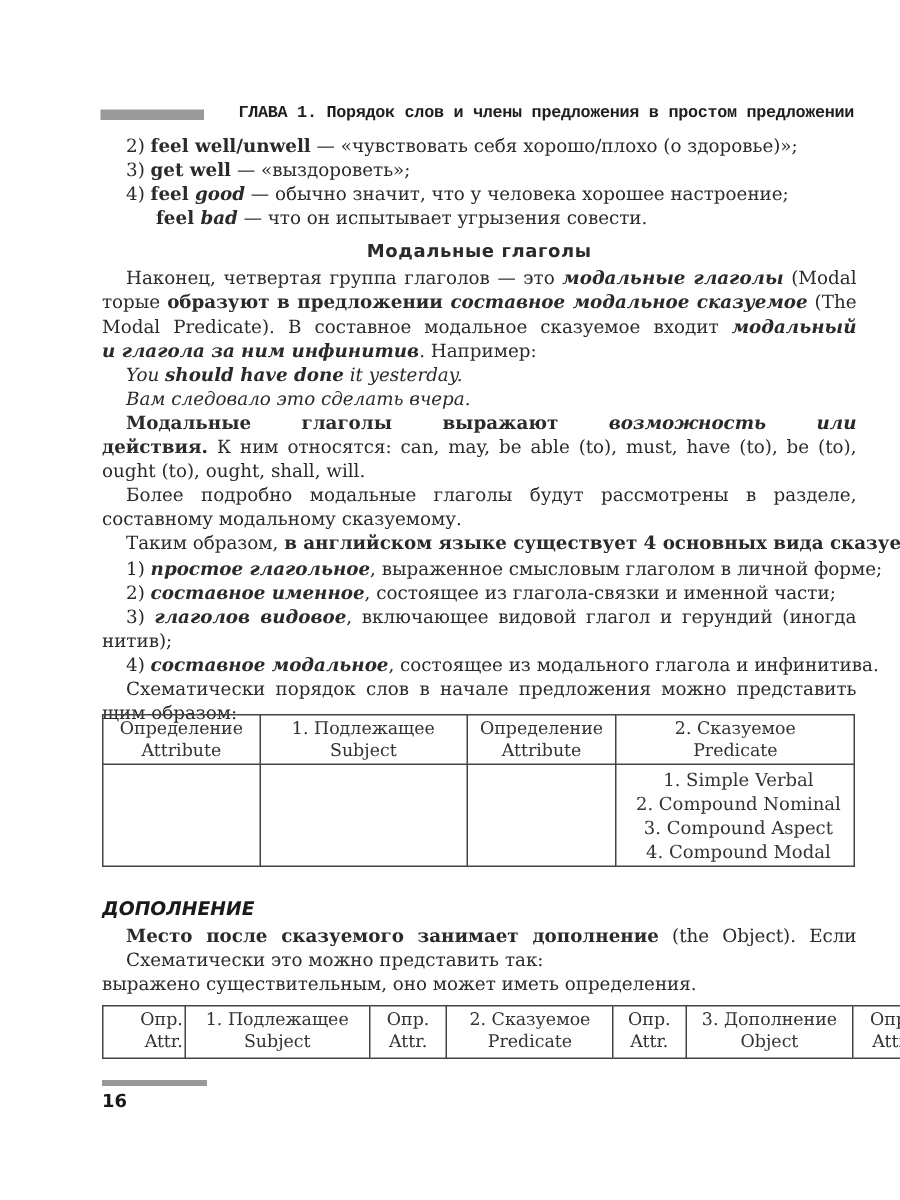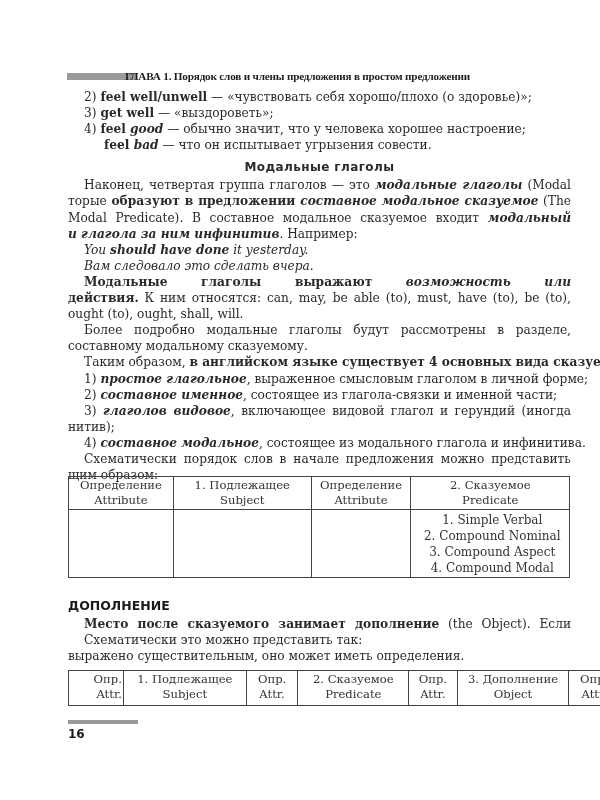--- a/index.html
+++ b/index.html
@@ -1,34 +1,34 @@
 <!DOCTYPE html>
 <html><head>
 <meta charset="utf-8">
 <style>
   html, body { margin:0; padding:0; }
   body { width:600px; height:800px; background:#ffffff; position:relative; overflow:hidden;
          font-family:"DejaVu Serif","Liberation Serif",serif; color:#2a2a2a; }
   .page { position:absolute; left:0; top:0; width:600px; height:800px; }
   .hdr { position:absolute; left:67px; top:70px; width:505px; height:14px; }
   .hdr-bar { position:absolute; left:0; top:3px; width:69px; height:7px; background:#9a9a9a; }
-  .hdr-title { position:absolute; left:58px; top:0; font-family:Liberation Serif, serif;
+  .hdr-title { position:absolute; left:92px; top:0; font-family:Liberation Mono, monospace;
                font-weight:bold; font-size:11.2px; letter-spacing:-0.2px; color:#1e1e1e; white-space:nowrap; }
   .body { position:absolute; left:68px; top:89px; width:503px; font-size:12.2px; line-height:16.1px; }
   .line { white-space:nowrap; height:16.1px; }
   .line.j { text-align:justify; text-align-last:justify; white-space:normal; overflow:hidden; }
   .ind1 { padding-left:16px; }
   .ind2 { padding-left:36px; }
   .b { font-weight:bold; }
   .bi { font-weight:bold; font-style:italic; }
   .i { font-style:italic; }
   .subhead { text-align:center; font-family:"DejaVu Sans","Liberation Sans",sans-serif; font-weight:bold;
              font-size:12px; margin:6px 0 2px 0; height:16px; letter-spacing:0.4px; }
   .secthead { font-family:"DejaVu Sans","Liberation Sans",sans-serif; font-weight:bold; font-size:12.5px;
-              height:18px; margin-top:0; color:#1a1a1a; }
+              height:18px; margin-top:0; color:#1a1a1a;font-style:italic; }
   table.scheme { border-collapse:collapse; font-size:11.6px; line-height:14.5px; color:#333; }
   table.scheme td { border:1px solid #444; text-align:center; vertical-align:top; padding:1px 2px; }
   #t1 { position:absolute; left:68px; top:476px; width:502px; }
   #t1 .hrow td { height:30px; }
   #t1 .brow td { height:64px; }
   #t1 td.list { text-align:center; padding-left:6px; padding-top:2px; line-height:16px; font-size:12px; }
   #t2 { position:absolute; left:68px; top:670px; width:552px; }
   #t2 td { height:32px; padding:1px 1px; }
   .ftbar { position:absolute; left:68px; top:720px; width:70px; height:4px; background:#999; }
   .pgnum { position:absolute; left:68px; top:727px; font-family:"DejaVu Sans","Liberation Sans",sans-serif;

